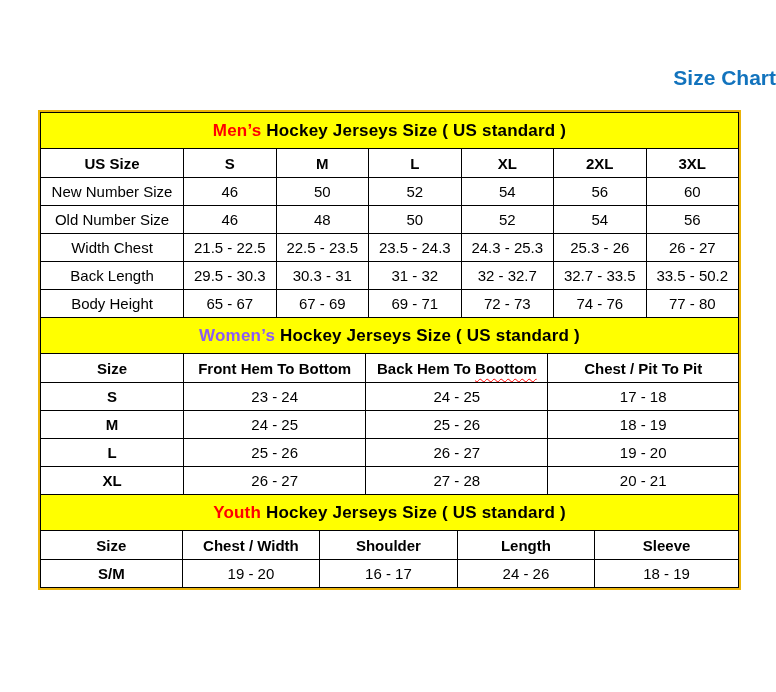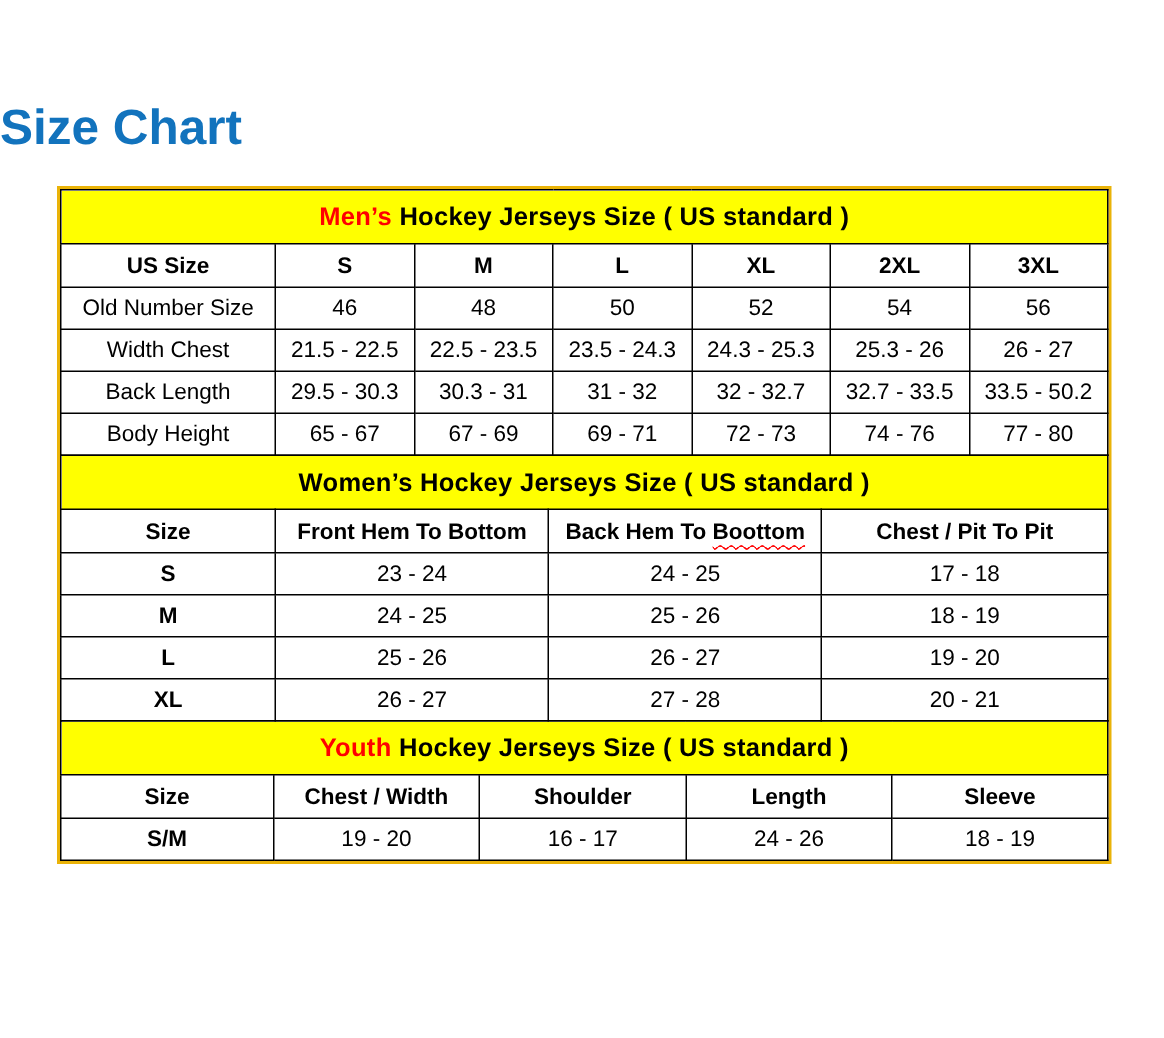--- a/index.html
+++ b/index.html
@@ -13,22 +13,22 @@
     height: 692px;
     background: #ffffff;
     overflow: hidden;
     font-family: "Liberation Sans", sans-serif;
     color: #000000;
   }
   .page-title {
     margin: 0;
     padding-top: 66px;
     padding-bottom: 20px;
-    text-align: left;
-    font-size: 33px;
+    text-align: right;
+    font-size: 21px;
     font-weight: bold;
     letter-spacing: 0px;
   }
   .tables-wrap {
     width: 699px;
     margin-left: 38px;
     border: 2px solid #eab308;
   }
   table.size-table {
     width: 100%;
@@ -106,20 +106,29 @@
           <tr>
             <th>US Size</th>
             <th>S</th>
             <th>M</th>
             <th>L</th>
             <th>XL</th>
             <th>2XL</th>
             <th>3XL</th>
           </tr>
           <tr>
+            <td class="row-label">New Number Size</td>
+            <td class="cell">46</td>
+            <td class="cell">50</td>
+            <td class="cell">52</td>
+            <td class="cell">54</td>
+            <td class="cell">56</td>
+            <td class="cell">60</td>
+          </tr>
+          <tr>
             <td class="row-label">Old Number Size</td>
             <td class="cell">46</td>
             <td class="cell">48</td>
             <td class="cell">50</td>
             <td class="cell">52</td>
             <td class="cell">54</td>
             <td class="cell">56</td>
           </tr>
           <tr>
             <td class="row-label">Width Chest</td>
@@ -152,21 +161,21 @@
       </table>
       <table class="size-table womens">
         <colgroup>
           <col>
           <col>
           <col>
           <col>
         </colgroup>
         <tbody>
           <tr>
-            <td colspan="4" class="section-title" style="background: rgb(255, 255, 0);"><span class="hl" style="color: #000000;">Women’s</span> Hockey Jerseys Size ( US standard )</td>
+            <td colspan="4" class="section-title" style="background: rgb(255, 255, 0);"><span class="hl" style="color: #8b5cf6;">Women’s</span> Hockey Jerseys Size ( US standard )</td>
           </tr>
           <tr>
             <th>Size</th>
             <th>Front Hem To Bottom</th>
             <th>Back Hem To <span class="squiggle" style="text-decoration-color: rgb(255, 0, 0);">Boottom</span></th>
             <th>Chest / Pit To Pit</th>
           </tr>
           <tr>
             <td class="row-label">S</td>
             <td class="cell">23 - 24</td>

